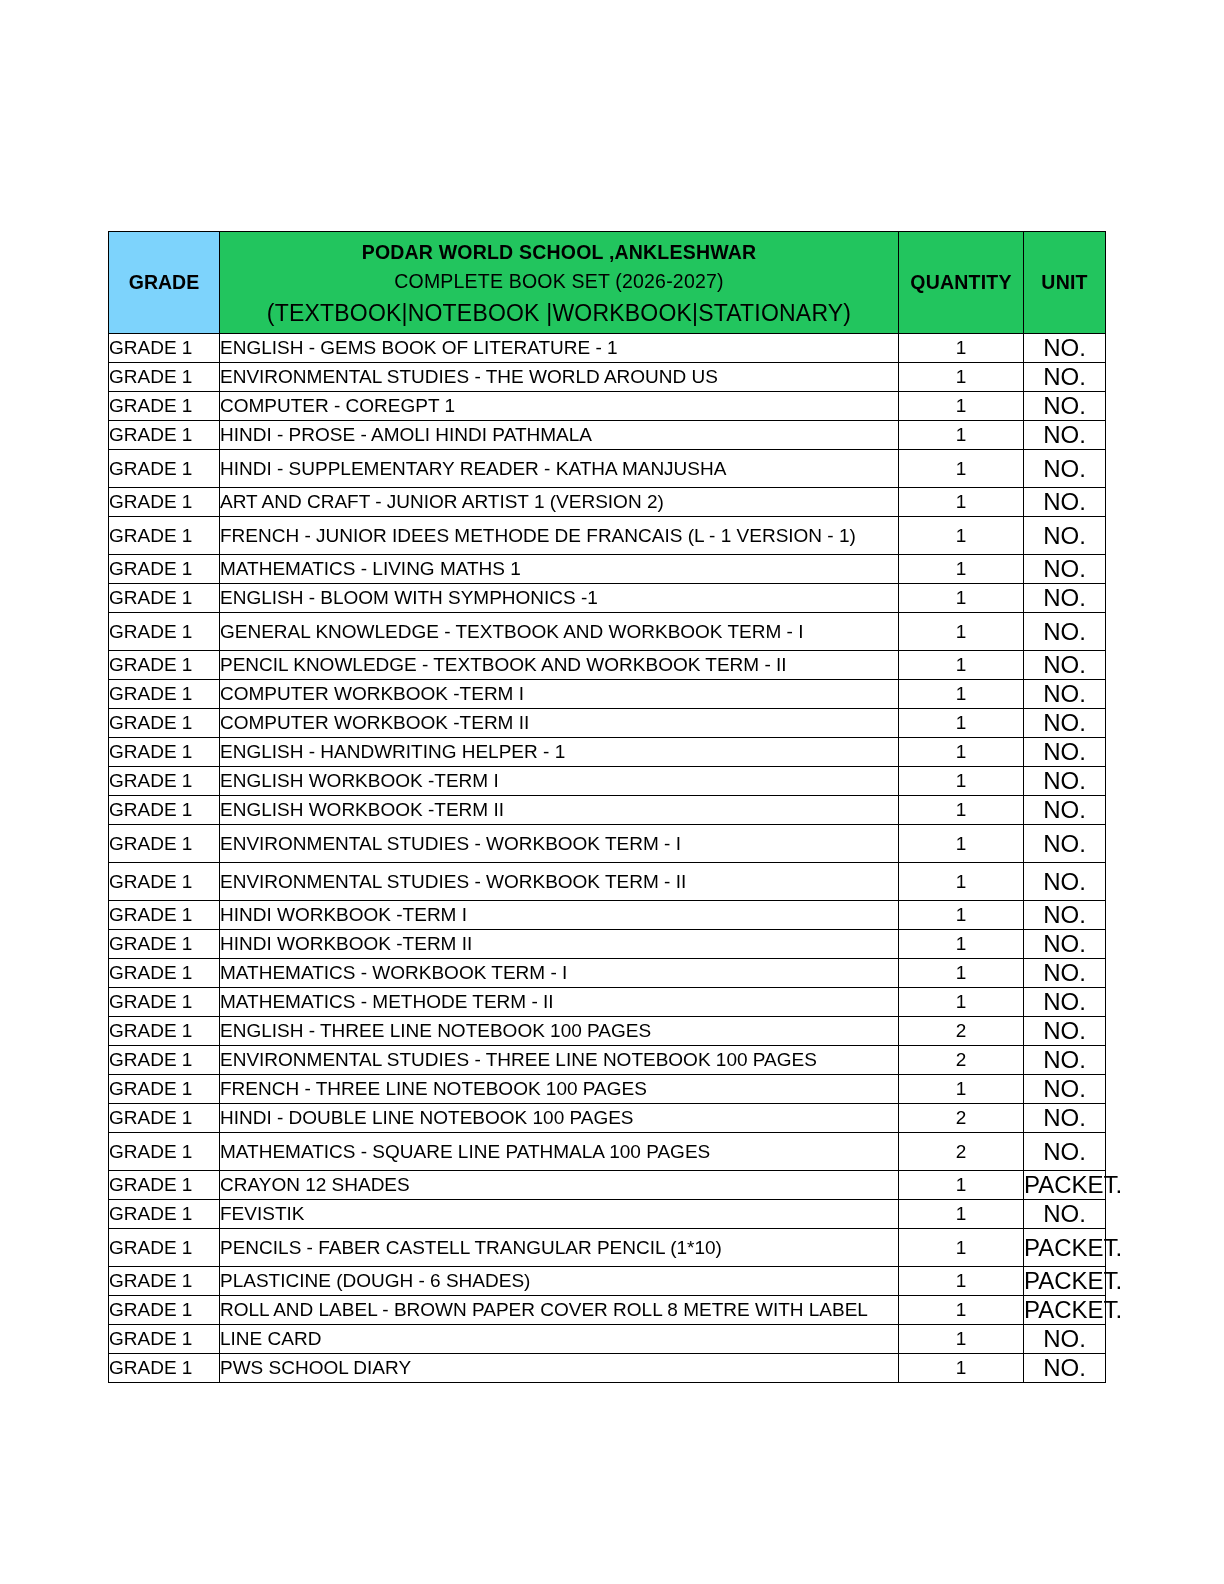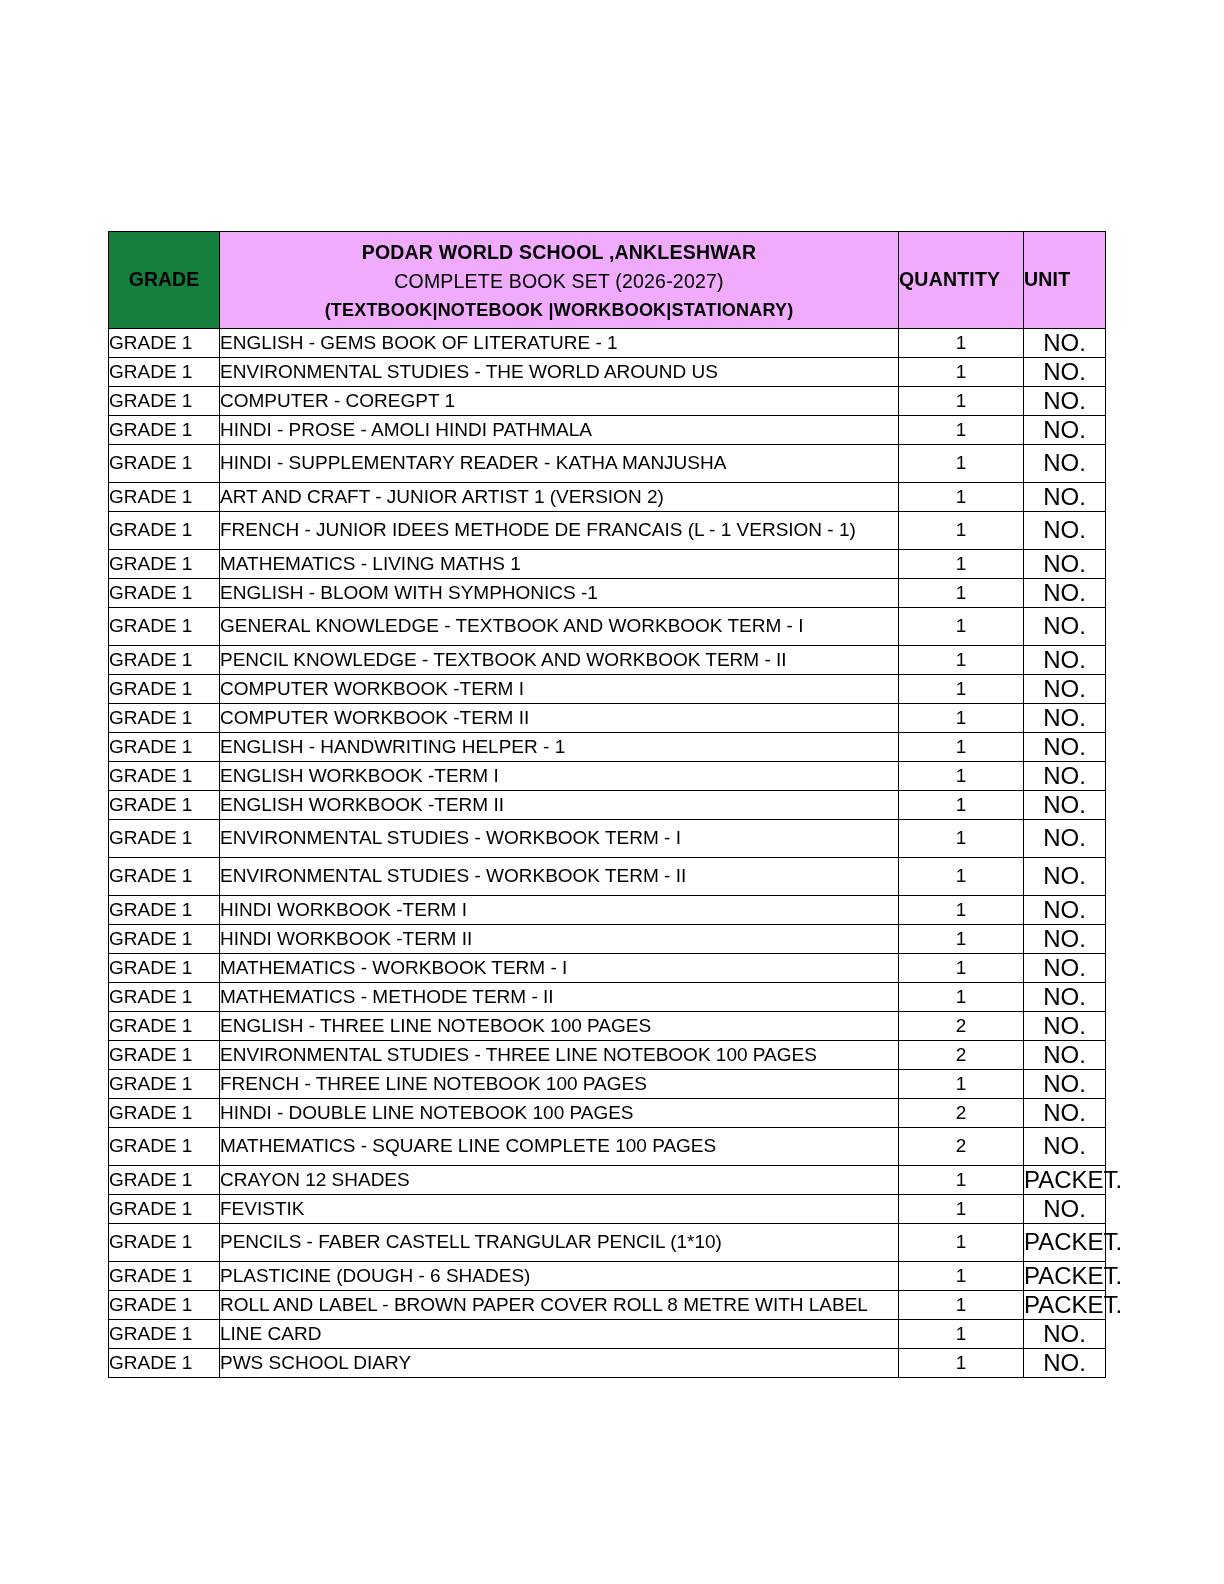--- a/index.html
+++ b/index.html
@@ -38,44 +38,44 @@
     vertical-align: middle;
   }
   
   col.c-grade { width: 111px; }
   col.c-desc  { width: 679px; }
   col.c-qty   { width: 125px; }
   col.c-unit  { width: 82px; }
 
   
   .hdr-cell {
-    background: #f0abfc;
+    background: #22c55e;
     font-weight: bold;
-    text-align: left;
+    text-align: center;
     font-size: 19.5px;
     letter-spacing: 0.2px;
   }
   .hdr-grade {
-    background: #15803d;
+    background: #7dd3fc;
     font-weight: bold;
     text-align: center;
     font-size: 19.5px;
   }
   .hdr-title-wrap {
     display: flex;
     flex-direction: column;
     align-items: center;
     justify-content: center;
     gap: 9px;
     padding: 10px 4px 8px 4px;
     line-height: 1.05;
   }
   .hdr-line1 { font-size: 19.5px; font-weight: bold; }
   .hdr-line2 { font-size: 19.5px; font-weight: normal; }
-  .hdr-line3 { font-size: 18px; font-weight: bold; }
+  .hdr-line3 { font-size: 23px; font-weight: normal; }
 
   
   .cell-grade {
     text-align: left;
     font-size: 19px;
     padding: 2px 0;
     white-space: nowrap;
   }
   .cell-desc {
     text-align: left;
@@ -277,21 +277,21 @@
           <td class="cell-unit">NO.</td>
         </tr>
         <tr class="r-normal">
           <td class="cell-grade">GRADE 1</td>
           <td class="cell-desc">HINDI - DOUBLE LINE NOTEBOOK 100 PAGES</td>
           <td class="cell-qty">2</td>
           <td class="cell-unit">NO.</td>
         </tr>
         <tr class="r-tall">
           <td class="cell-grade">GRADE 1</td>
-          <td class="cell-desc">MATHEMATICS - SQUARE LINE COMPLETE 100 PAGES</td>
+          <td class="cell-desc">MATHEMATICS - SQUARE LINE PATHMALA 100 PAGES</td>
           <td class="cell-qty">2</td>
           <td class="cell-unit">NO.</td>
         </tr>
         <tr class="r-normal">
           <td class="cell-grade">GRADE 1</td>
           <td class="cell-desc">CRAYON 12 SHADES</td>
           <td class="cell-qty">1</td>
           <td class="cell-unit">PACKET.</td>
         </tr>
         <tr class="r-normal">

